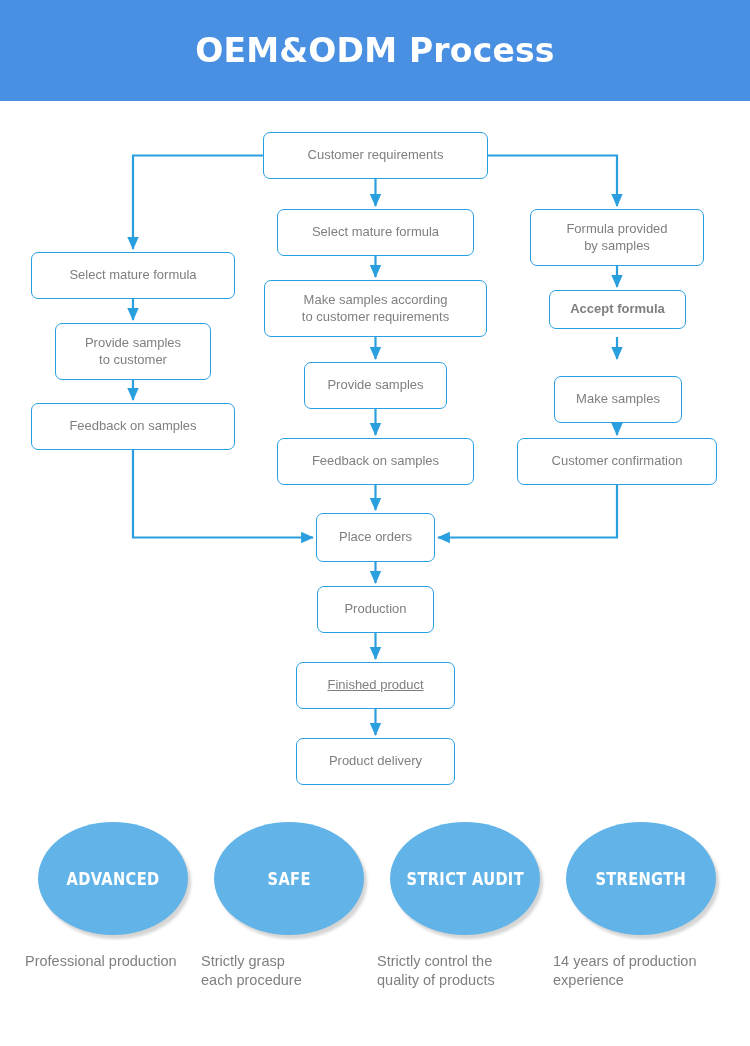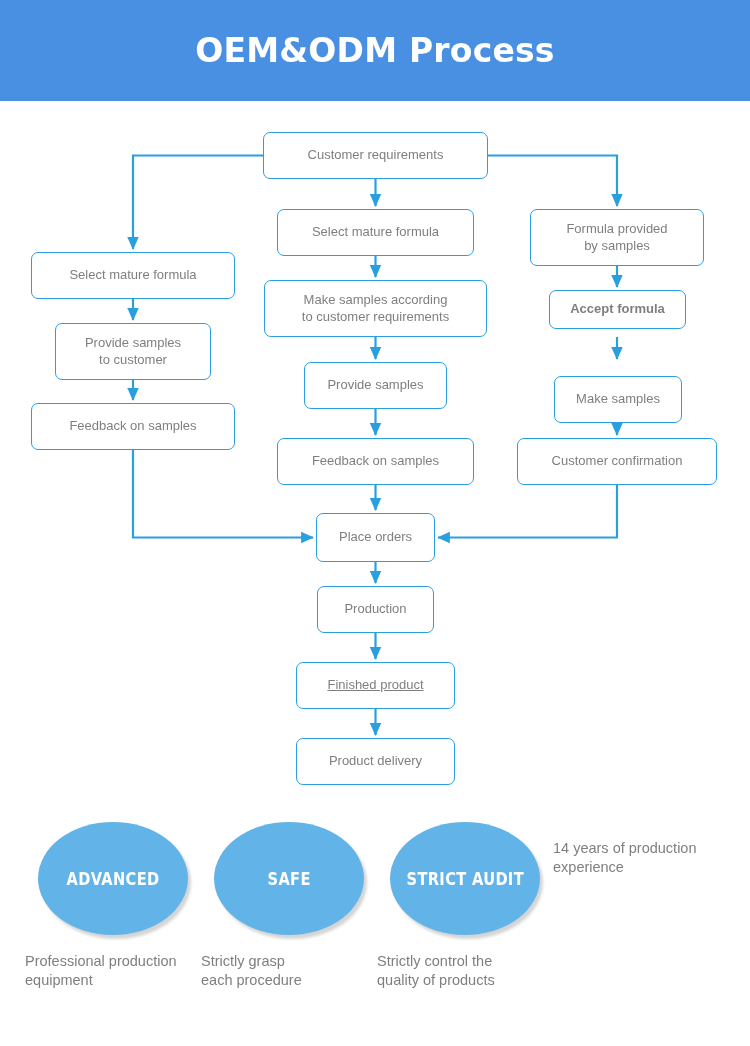--- a/index.html
+++ b/index.html
@@ -213,21 +213,20 @@
 </div>
 
 <div id="features">
 
   <div class="feature" style="left:25px;">
     <div class="feature-ellipse">
       <div class="feature-label">ADVANCED</div>
     </div>
     <div class="feature-caption">
       <div>Professional production</div>
-      <div>equipment</div>
     </div>
   </div>
 
   <div class="feature" style="left:201px;">
     <div class="feature-ellipse">
       <div class="feature-label">SAFE</div>
     </div>
     <div class="feature-caption">
       <div>Strictly grasp</div>
       <div>each procedure</div>
@@ -238,19 +237,22 @@
     <div class="feature-ellipse">
       <div class="feature-label">STRICT AUDIT</div>
     </div>
     <div class="feature-caption">
       <div>Strictly control the</div>
       <div>quality of products</div>
     </div>
   </div>
 
   <div class="feature" style="left:553px;">
+    <div class="feature-ellipse">
+      <div class="feature-label">STRENGTH</div>
+    </div>
     <div class="feature-caption">
       <div>14 years of production</div>
       <div>experience</div>
     </div>
   </div>
 
 </div>
 
 </body></html>

